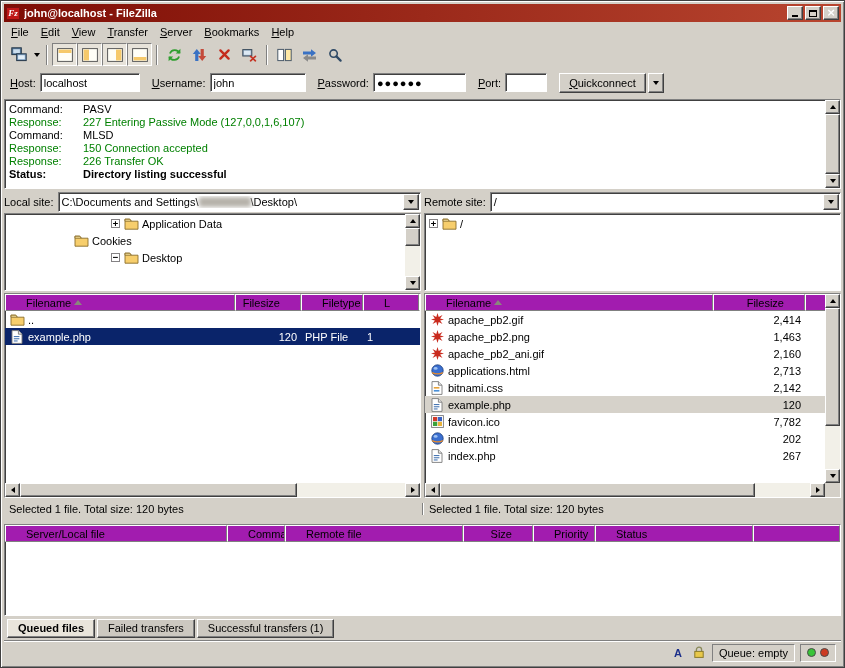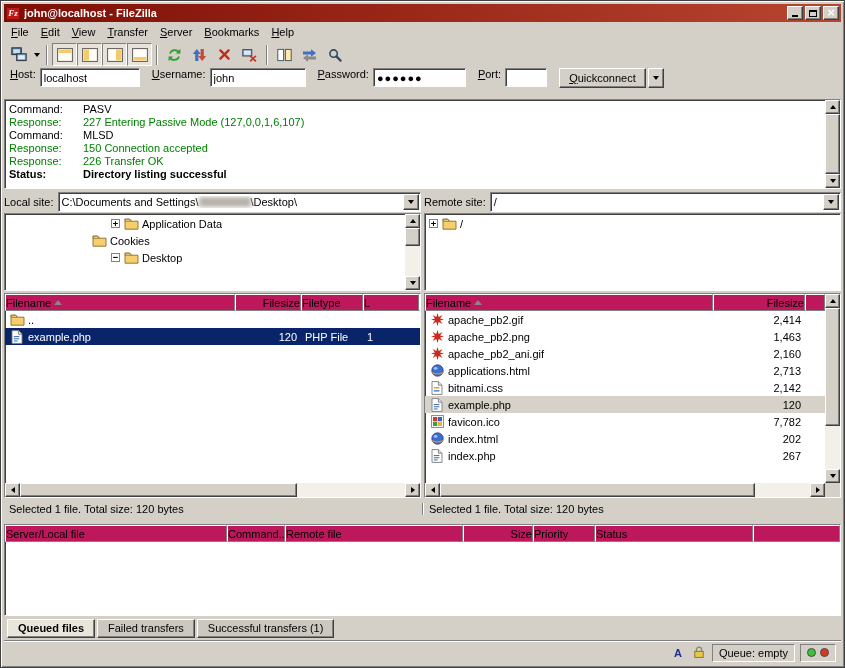--- a/index.html
+++ b/index.html
@@ -15,21 +15,21 @@
 .g-max{width:8px;height:7px;border:1px solid #000;border-top-width:2px;}
 .g-close{font:bold 11px/10px "DejaVu Sans",sans-serif;}
 .menubar{height:19px;flex:none;display:flex;align-items:center;padding-left:1px;}
 .menu-item{padding:2px 6px;cursor:default;}
 .acc u{text-decoration:underline;}
 .toolbar{height:27px;flex:none;display:flex;align-items:center;padding-left:2px;}
 .tb-btn{width:25px;height:23px;display:flex;align-items:center;justify-content:center;border:1px solid transparent;}
 .tb-btn.pressed{border-color:#808080 #fff #fff #808080;background:#e7e3da;}
 .tb-dd{width:11px;height:23px;display:flex;align-items:center;justify-content:center;}
 .tb-sep{width:2px;height:20px;border-left:1px solid #808080;border-right:1px solid #fff;margin:0 4px;}
-.quickbar{height:29px;flex:none;display:flex;align-items:flex-start;padding:0 4px;}
+.quickbar{height:29px;flex:none;display:flex;align-items:center;padding:0 4px;}
 .qlabel{margin:0 4px 0 12px;white-space:nowrap;}
 .qlabel.first{margin-left:2px;}
 input.field{height:19px;border:1px solid;border-color:#808080 #fff #fff #808080;box-shadow:inset 1px 1px 0 #404040;background:#fff;font:11px "Liberation Sans",sans-serif;padding:0 3px;}
 .f-host{width:100px;}.f-user{width:96px;}.f-pass{width:93px;letter-spacing:1px;}.f-port{width:42px;}
 .qc-btn{height:20px;margin-left:12px;padding:0 9px;background:#d4d0c8;border:1px solid;border-color:#fff #404040 #404040 #fff;box-shadow:inset -1px -1px 0 #808080;font:11px "Liberation Sans",sans-serif;}
 .qc-dd{width:16px;height:20px;margin-left:2px;background:#d4d0c8;border:1px solid;border-color:#fff #404040 #404040 #fff;box-shadow:inset -1px -1px 0 #808080;display:flex;align-items:center;justify-content:center;}
 .sunken{background:#fff;border:1px solid;border-color:#808080 #fff #fff #808080;box-shadow:inset 1px 1px 0 #404040;}
 .log{height:90px;flex:none;margin-top:2px;display:flex;overflow:hidden;}
 #loglines{flex:1;padding:3px 0 0 4px;overflow:hidden;}
 .log-line{height:13px;white-space:nowrap;}
@@ -64,21 +64,21 @@
 .tree-row .ic{margin-left:3px;}
 .tree-label{margin-left:3px;}
 .ic{display:inline-flex;align-items:center;justify-content:center;width:16px;height:14px;flex:none;}
 
 .lists{height:205px;flex:none;margin-top:2px;display:flex;}
 .listpane{width:417px;flex:none;display:flex;flex-direction:column;background:#fff;border:1px solid;border-color:#808080 #fff #fff #808080;box-shadow:inset 1px 1px 0 #404040;overflow:hidden;}
 .lp-top{flex:1;display:flex;overflow:hidden;}
 .lp-main{flex:1;display:flex;flex-direction:column;overflow:hidden;}
 .lp-bottom{height:14px;flex:none;display:flex;}
 .list-header{height:17px;flex:none;display:flex;background:#d4d0c8;overflow:hidden;}
-.col-h{flex:none;display:flex;align-items:center;gap:3px;padding:0 0;background:#be185d;border:1px solid;border-color:#fff #808080 #808080 #fff;overflow:hidden;white-space:nowrap;}
+.col-h{flex:none;display:flex;align-items:center;gap:3px;padding:0 20px;background:#a21caf;border:1px solid;border-color:#fff #808080 #808080 #fff;overflow:hidden;white-space:nowrap;}
 .col-h.right{justify-content:flex-end;}
 .col-h.fill{flex:1;}
 .sort-asc{width:0;height:0;border-left:4px solid transparent;border-right:4px solid transparent;border-bottom:5px solid #8a867c;}
 .list-body{flex:1;overflow:hidden;}
 .file-row{height:17px;display:flex;align-items:center;white-space:nowrap;}
 .file-row.sel{background:#0a246a;color:#fff;}
 .file-row.sel-i{background:#d6d2ca;}
 .cell{flex:none;display:flex;align-items:center;padding:0 4px;overflow:hidden;height:100%;}
 .cell.right{justify-content:flex-end;}
 .cell .ic{margin-right:3px;}
@@ -292,21 +292,21 @@
             <div class="tree-row" style="padding-left: 106px;">
               <span class="expander">+</span>
               <span class="ic">
                 <svg width="15" height="13" viewBox="0 0 15 13">
                   <path d="M1 2.2h4.8l1.5 2H14v8H1z" fill="#F7CE6C" stroke="#8A6D2A" stroke-width="0.9"></path>
                   <path d="M1 2.2h4.8l1.5 2H1z" fill="#FCE9A8" stroke="#8A6D2A" stroke-width="0.9"></path>
                 </svg>
               </span>
               <span class="tree-label">Application Data</span>
             </div>
-            <div class="tree-row" style="padding-left: 74px;">
+            <div class="tree-row" style="padding-left: 56px;">
               <span class="expander hidden"></span>
               <span class="ic">
                 <svg width="15" height="13" viewBox="0 0 15 13">
                   <path d="M1 2.2h4.8l1.5 2H14v8H1z" fill="#F7CE6C" stroke="#8A6D2A" stroke-width="0.9"></path>
                   <path d="M1 2.2h4.8l1.5 2H1z" fill="#FCE9A8" stroke="#8A6D2A" stroke-width="0.9"></path>
                 </svg>
               </span>
               <span class="tree-label">Cookies</span>
             </div>
             <div class="tree-row" style="padding-left: 106px;">

